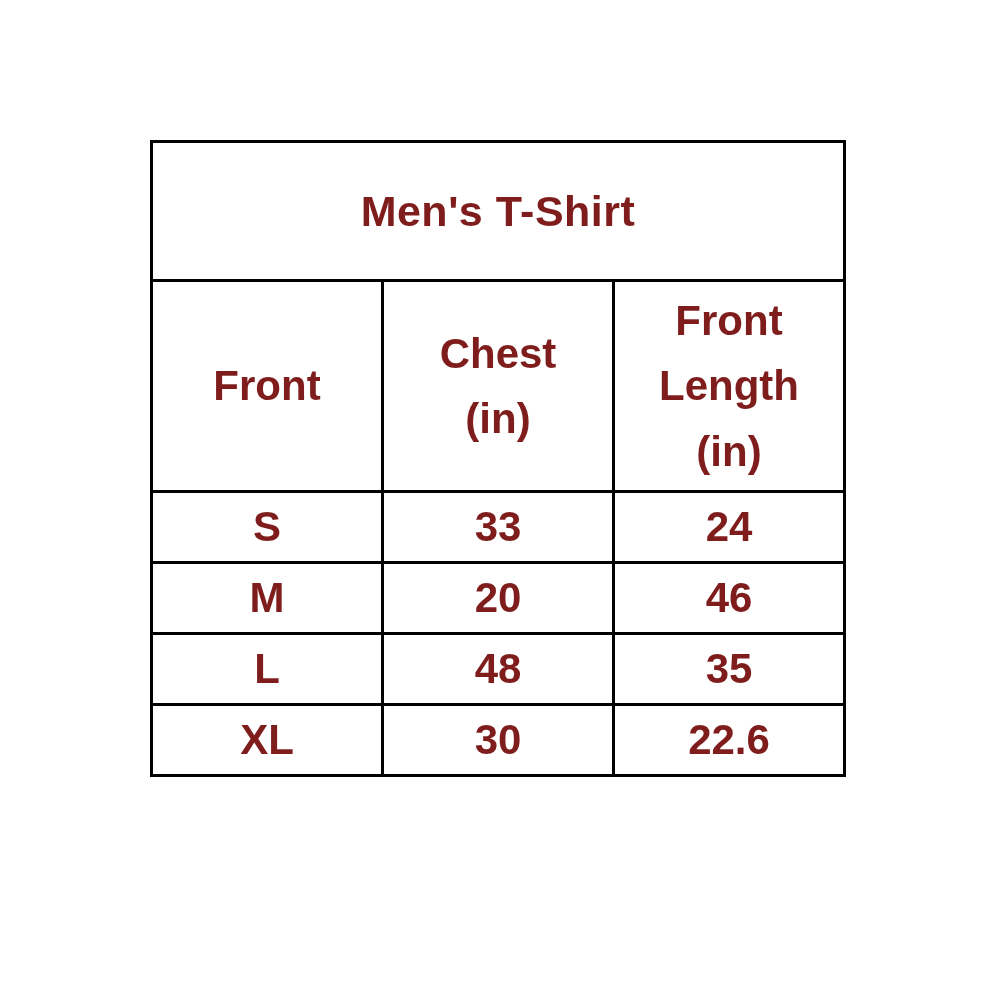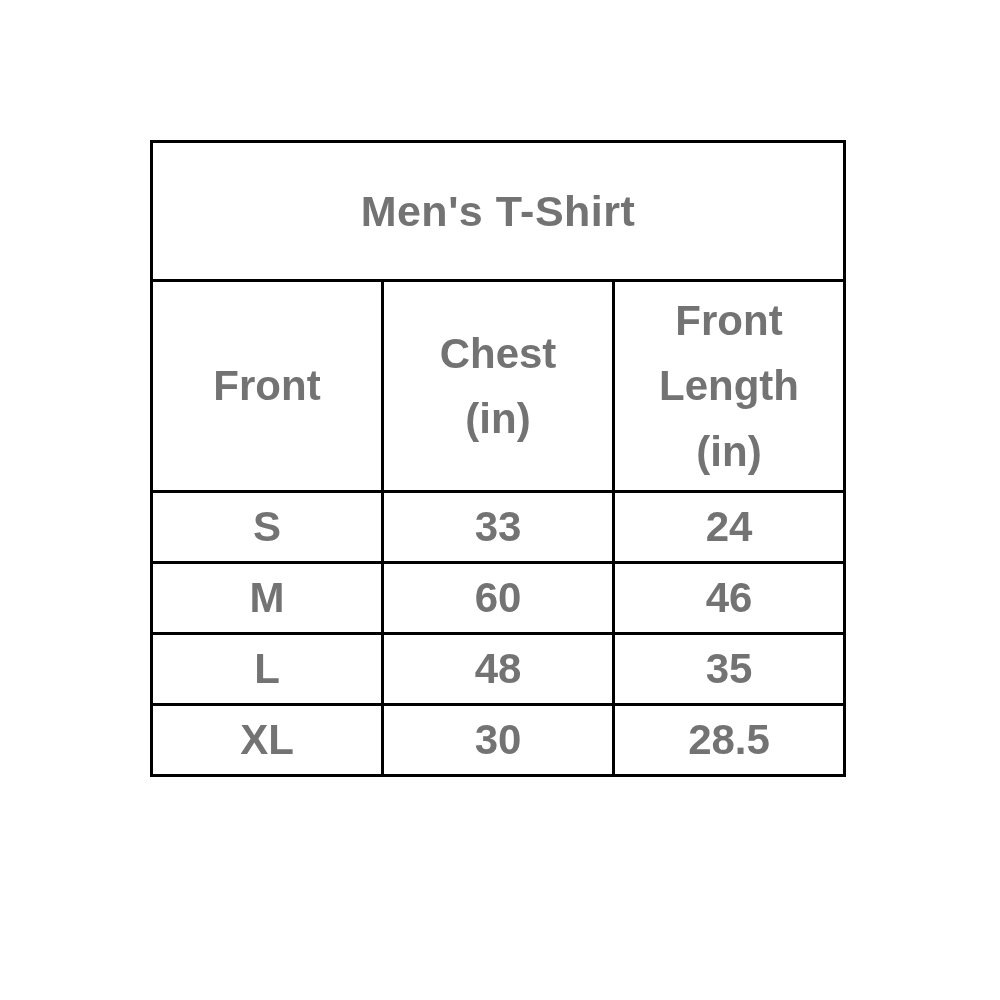--- a/index.html
+++ b/index.html
@@ -14,21 +14,21 @@
     font-family: "Liberation Sans", sans-serif;
     overflow: hidden;
   }
   .size-table {
     position: absolute;
     left: 150px;
     top: 140px;
     width: 696px;
     border-collapse: collapse;
     table-layout: fixed;
-    color: #737373;
+    color: #7f1d1d;
     font-weight: bold;
     text-align: center;
   }
   .size-table td {
     border: 3px solid #000000;
     padding: 0;
     vertical-align: middle;
     text-align: center;
   }
   .title-cell {
@@ -64,28 +64,28 @@
 Length
 (in)</td>
       </tr>
       <tr>
         <td class="data-cell">S</td>
         <td class="data-cell">33</td>
         <td class="data-cell">24</td>
       </tr>
       <tr>
         <td class="data-cell">M</td>
-        <td class="data-cell">60</td>
+        <td class="data-cell">20</td>
         <td class="data-cell">46</td>
       </tr>
       <tr>
         <td class="data-cell">L</td>
         <td class="data-cell">48</td>
         <td class="data-cell">35</td>
       </tr>
       <tr>
         <td class="data-cell">XL</td>
         <td class="data-cell">30</td>
-        <td class="data-cell">28.5</td>
+        <td class="data-cell">22.6</td>
       </tr>
     </tbody>
   </table>
 </div>
 
 </body></html>

